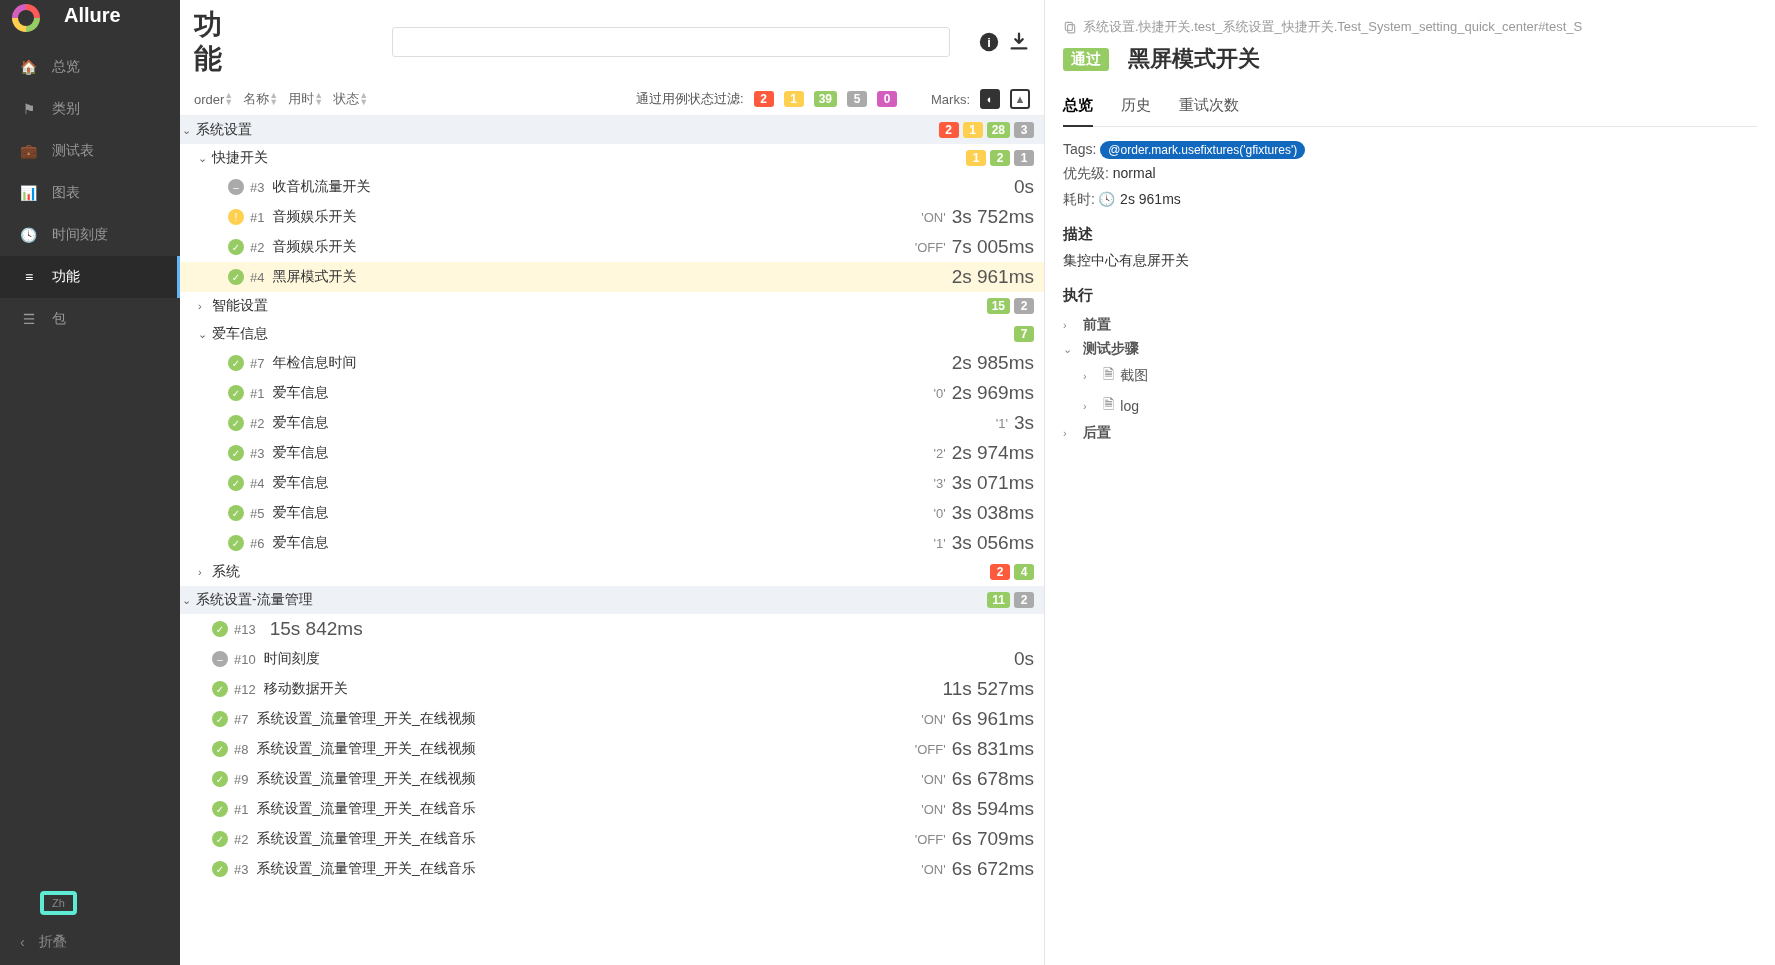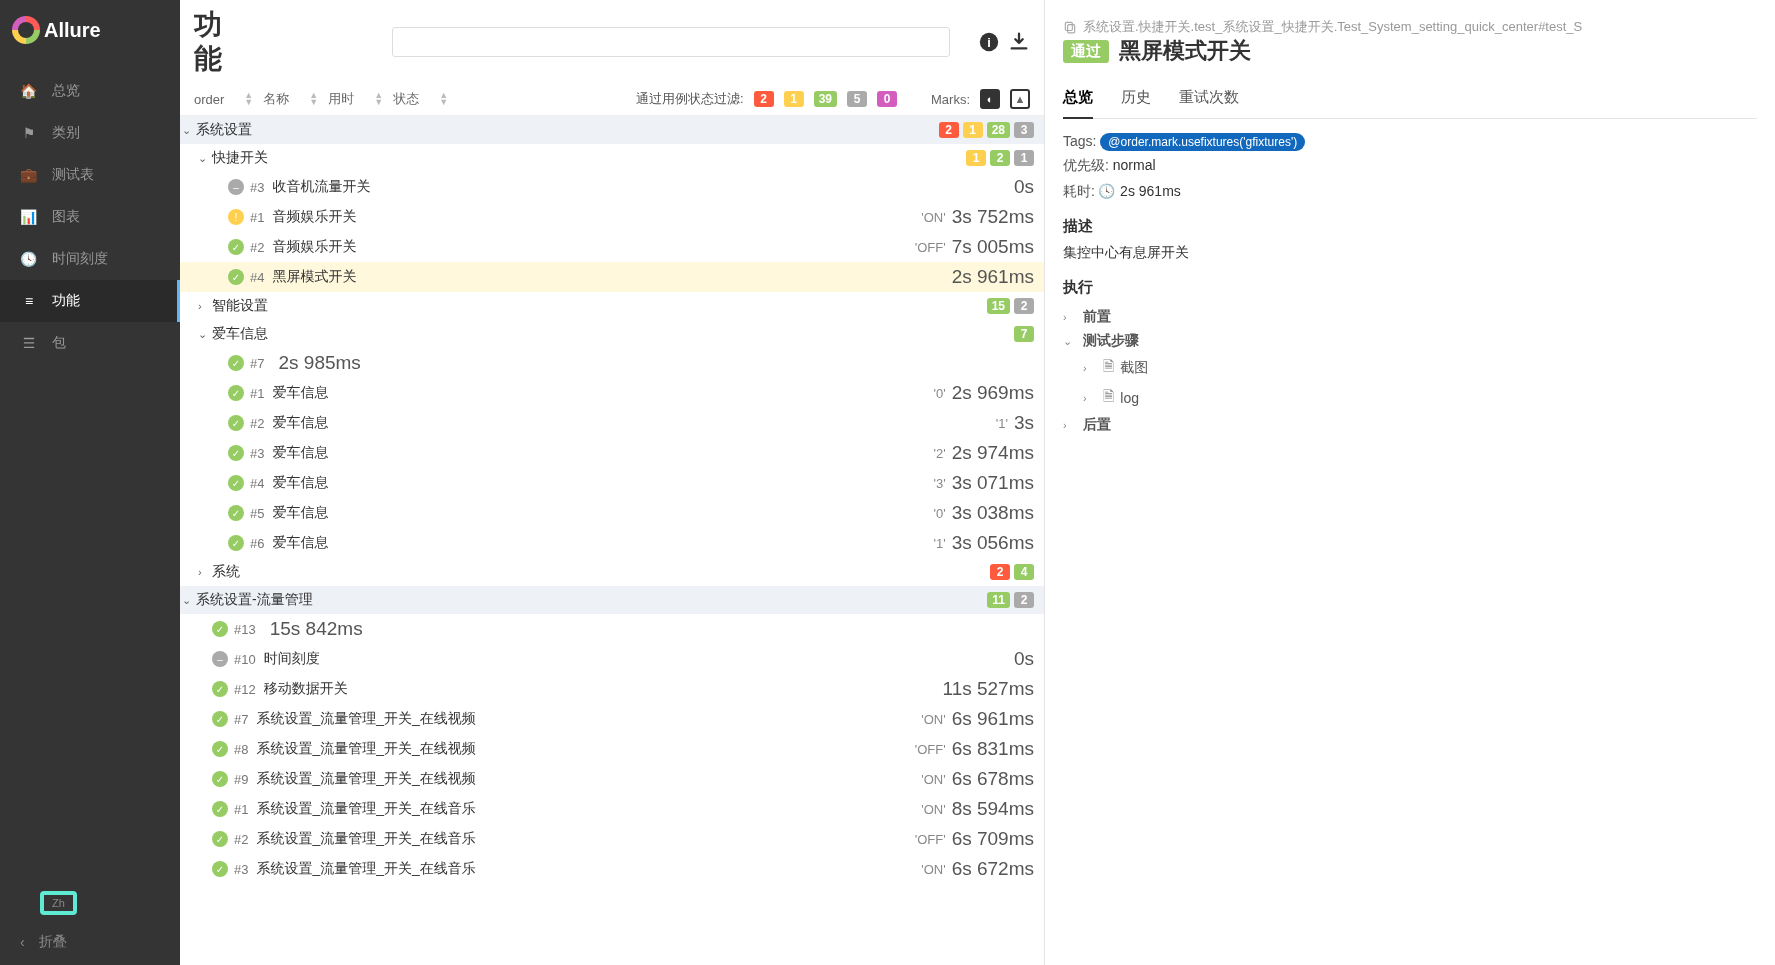--- a/index.html
+++ b/index.html
@@ -1,21 +1,21 @@
 <!DOCTYPE html>
 <html><head>
 <meta charset="utf-8">
 <style>
 * { margin:0; padding:0; box-sizing:border-box; }
 body { font-family:-apple-system,BlinkMacSystemFont,"Segoe UI",Helvetica,Arial,sans-serif; font-size:14px; color:#333; background:#fff; overflow:hidden; }
 .app { display:flex; height:965px; width:1775px; }
 
 
 .sidebar { width:180px; background:#343434; color:#999; display:flex; flex-direction:column; }
-.logo-row { display:flex; align-items:center; padding:16px 12px; gap:4px; }
+.logo-row { display:flex; align-items:flex-start; padding:4px 12px; gap:24px; }
 .logo-icon { width:28px; height:28px; border-radius:50%; background:conic-gradient(#ff5a5a 0 90deg,#97cc64 90deg 180deg,#ffd050 180deg 270deg,#d35ebe 270deg 360deg); position:relative; }
 .logo-icon::after { content:""; position:absolute; inset:6px; border-radius:50%; background:#343434; }
 .logo-text { color:#fff; font-weight:700; font-size:20px; }
 .nav { list-style:none; margin-top:10px; }
 .nav li { display:flex; align-items:center; gap:14px; padding:12px 20px; color:#999; cursor:pointer; position:relative; }
 .nav li.active { background:#2a2a2a; color:#fff; }
 .nav li.active::after { content:""; position:absolute; right:0; top:0; bottom:0; width:3px; background:#64b5f6; }
 .nav .ic { width:18px; text-align:center; font-size:14px; }
 .sidebar-bottom { margin-top:auto; padding:14px 20px; }
 .lang-pill { display:inline-block; border:4px solid #5eead4; border-radius:4px; padding:2px 8px; font-size:11px; color:#888; margin-left:20px; margin-bottom:18px; }
@@ -23,21 +23,21 @@
 
 
 .main { flex:1; display:flex; min-width:0; }
 .list-pane { flex:1; display:flex; flex-direction:column; border-right:1px solid #e5e5e5; min-width:0; }
 .list-header { display:flex; align-items:center; padding:8px 14px; gap:8px; }
 .page-title { font-size:28px; font-weight:600; width:50px; line-height:1.2; }
 .search-box { flex:1; margin:0 20px 0 140px; }
 .search-box input { width:100%; height:30px; border:1px solid #ddd; border-radius:3px; padding:0 8px; }
 .hdr-ic { width:22px; height:22px; color:#333; cursor:pointer; }
 .sorter-row { display:flex; align-items:center; padding:6px 14px; gap:10px; font-size:13px; color:#666; border-bottom:1px solid #eee; }
-.sorter { display:flex; align-items:center; gap:20px; cursor:pointer; }
+.sorter { display:flex; align-items:center; gap:0; cursor:pointer; }
 .sort-arrows { font-size:9px; color:#bbb; line-height:7px; }
 .spacer { flex:1; }
 .filter-label { color:#555; }
 .badge { display:inline-block; min-width:20px; padding:1px 5px; border-radius:3px; color:#fff; font-size:12px; text-align:center; font-weight:600; }
 .b-red { background:#fd5a3e; }
 .b-yel { background:#ffd050; color:#fff; }
 .b-grn { background:#97cc64; }
 .b-gry { background:#aaa; }
 .b-pur { background:#d35ebe; }
 .mark-box { display:inline-flex; width:20px; height:20px; border:2px solid #333; border-radius:3px; align-items:center; justify-content:center; font-size:11px; }
@@ -58,21 +58,21 @@
 .case-id { color:#777; margin-right:8px; font-size:13px; }
 .case-name { flex:1; color:#333; font-size:14px; min-width:0; white-space:nowrap; overflow:hidden; text-overflow:ellipsis; }
 .param { color:#888; font-size:13px; }
 .dur { color:#555; font-size:19px; margin-left:6px; }
 .grp-name { flex:1; color:#333; font-size:14px; }
 .grp-badges { display:flex; gap:4px; }
 
 
 .detail-pane { width:730px; padding:18px 18px; overflow-y:auto; }
 .crumb { color:#999; font-size:13px; display:flex; align-items:center; gap:6px; white-space:nowrap; overflow:hidden; }
-.title-row { display:flex; align-items:center; gap:10px; margin:0 0 16px; }
+.title-row { display:flex; align-items:center; gap:19px; margin:8px 0 16px; }
 .pass-badge { background:#97cc64; color:#fff; font-weight:700; padding:2px 8px; border-radius:3px; font-size:15px; }
 .detail-title { font-size:22px; font-weight:700; }
 .tabs { display:flex; gap:28px; border-bottom:1px solid #e5e5e5; margin-bottom:14px; }
 .tab { padding:6px 0 10px; cursor:pointer; color:#555; font-size:15px; }
 .tab.active { color:#000; font-weight:600; border-bottom:2px solid #333; margin-bottom:-1px; }
 .kv { margin:8px 0; font-size:14px; }
 .kv .k { color:#555; }
 .tag-pill { background:#1168bd; color:#fff; padding:2px 8px; border-radius:10px; font-size:12px; }
 .sec-h { font-weight:700; margin:16px 0 8px; font-size:15px; }
 .step-row { display:flex; align-items:center; gap:6px; padding:3px 0; font-size:14px; color:#555; cursor:pointer; }
@@ -236,20 +236,21 @@
             <span class="chev">⌄</span>
             <span class="grp-name">爱车信息</span>
             <span class="grp-badges">
               <span class="badge b-grn">7</span>
             </span>
           </div>
           <div class="tree-row indent2">
             <span style="width:14px"></span>
             <span class="status-ic st-pass">✓</span>
             <span class="case-id">#7</span>
+            <span class="case-name">年检信息时间</span>
             <span class="param"></span>
             <span class="dur">2s 985ms</span>
           </div>
           <div class="tree-row indent2">
             <span style="width:14px"></span>
             <span class="status-ic st-pass">✓</span>
             <span class="case-id">#1</span>
             <span class="case-name">爱车信息</span>
             <span class="param">'0'</span>
             <span class="dur">2s 969ms</span>

